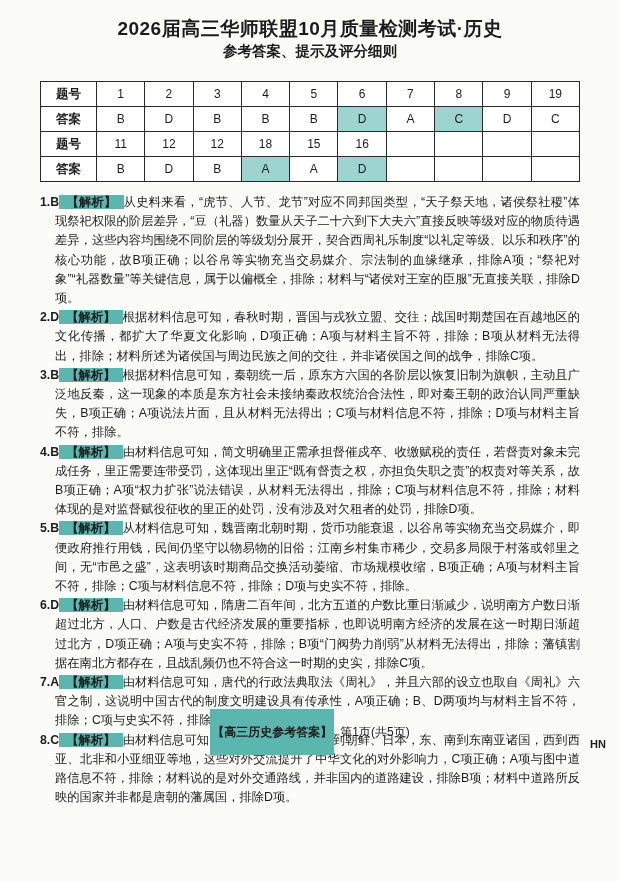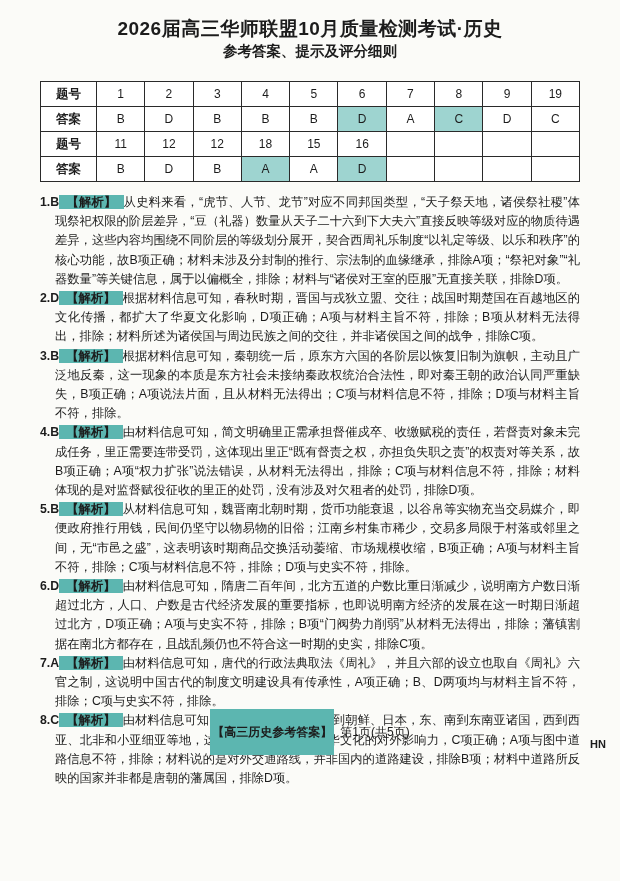--- a/index.html
+++ b/index.html
@@ -97,21 +97,21 @@
         <td class="hl">D</td>
         <td></td>
         <td></td>
         <td></td>
         <td></td>
       </tr>
     </tbody>
   </table>
 
   <div class="exps">
-    <p class="exp"><span class="qn">1.</span><span class="qa">B</span><span class="tag">【解析】</span><span>从史料来看，“虎节、人节、龙节”对应不同邦国类型，“天子祭天地，诸侯祭社稷”体现祭祀权限的阶层差异，“豆（礼器）数量从天子二十六到下大夫六”直接反映等级对应的物质待遇差异，这些内容均围绕不同阶层的等级划分展开，契合西周礼乐制度“以礼定等级、以乐和秩序”的核心功能，故B项正确；材料未涉及分封制的推行、宗法制的血缘继承，排除A项；“祭祀对象”“礼器数量”等关键信息，属于以偏概全，排除；材料与“诸侯对王室的臣服”无直接关联，排除D项。</span></p>
+    <p class="exp"><span class="qn">1.</span><span class="qa">B</span><span class="tag">【解析】</span><span>从史料来看，“虎节、人节、龙节”对应不同邦国类型，“天子祭天地，诸侯祭社稷”体现祭祀权限的阶层差异，“豆（礼器）数量从天子二十六到下大夫六”直接反映等级对应的物质待遇差异，这些内容均围绕不同阶层的等级划分展开，契合西周礼乐制度“以礼定等级、以乐和秩序”的核心功能，故B项正确；以谷帛等实物充当交易媒介、宗法制的血缘继承，排除A项；“祭祀对象”“礼器数量”等关键信息，属于以偏概全，排除；材料与“诸侯对王室的臣服”无直接关联，排除D项。</span></p>
     <p class="exp"><span class="qn">2.</span><span class="qa">D</span><span class="tag">【解析】</span><span>根据材料信息可知，春秋时期，晋国与戎狄立盟、交往；战国时期楚国在百越地区的文化传播，都扩大了华夏文化影响，D项正确；A项与材料主旨不符，排除；B项从材料无法得出，排除；材料所述为诸侯国与周边民族之间的交往，并非诸侯国之间的战争，排除C项。</span></p>
     <p class="exp"><span class="qn">3.</span><span class="qa">B</span><span class="tag">【解析】</span><span>根据材料信息可知，秦朝统一后，原东方六国的各阶层以恢复旧制为旗帜，主动且广泛地反秦，这一现象的本质是东方社会未接纳秦政权统治合法性，即对秦王朝的政治认同严重缺失，B项正确；A项说法片面，且从材料无法得出；C项与材料信息不符，排除；D项与材料主旨不符，排除。</span></p>
     <p class="exp"><span class="qn">4.</span><span class="qa">B</span><span class="tag">【解析】</span><span>由材料信息可知，简文明确里正需承担督催戍卒、收缴赋税的责任，若督责对象未完成任务，里正需要连带受罚，这体现出里正“既有督责之权，亦担负失职之责”的权责对等关系，故B项正确；A项“权力扩张”说法错误，从材料无法得出，排除；C项与材料信息不符，排除；材料体现的是对监督赋役征收的里正的处罚，没有涉及对欠租者的处罚，排除D项。</span></p>
     <p class="exp"><span class="qn">5.</span><span class="qa">B</span><span class="tag">【解析】</span><span>从材料信息可知，魏晋南北朝时期，货币功能衰退，以谷帛等实物充当交易媒介，即便政府推行用钱，民间仍坚守以物易物的旧俗；江南乡村集市稀少，交易多局限于村落或邻里之间，无“市邑之盛”，这表明该时期商品交换活动萎缩、市场规模收缩，B项正确；A项与材料主旨不符，排除；C项与材料信息不符，排除；D项与史实不符，排除。</span></p>
     <p class="exp"><span class="qn">6.</span><span class="qa">D</span><span class="tag">【解析】</span><span>由材料信息可知，隋唐二百年间，北方五道的户数比重日渐减少，说明南方户数日渐超过北方，人口、户数是古代经济发展的重要指标，也即说明南方经济的发展在这一时期日渐超过北方，D项正确；A项与史实不符，排除；B项“门阀势力削弱”从材料无法得出，排除；藩镇割据在南北方都存在，且战乱频仍也不符合这一时期的史实，排除C项。</span></p>
     <p class="exp"><span class="qn">7.</span><span class="qa">A</span><span class="tag">【解析】</span><span>由材料信息可知，唐代的行政法典取法《周礼》，并且六部的设立也取自《周礼》六官之制，这说明中国古代的制度文明建设具有传承性，A项正确；B、D两项均与材料主旨不符，排除；C项与史实不符，排除。</span></p>
     <p class="exp"><span class="qn">8.</span><span class="qa">C</span><span class="tag">【解析】</span><span>由材料信息可知，唐代海路交通路线东到朝鲜、日本，东、南到东南亚诸国，西到西亚、北非和小亚细亚等地，这些对外交流提升了中华文化的对外影响力，C项正确；A项与图中道路信息不符，排除；材料说的是对外交通路线，并非国内的道路建设，排除B项；材料中道路所反映的国家并非都是唐朝的藩属国，排除D项。</span></p>
   </div>
 
   <div class="footer">

